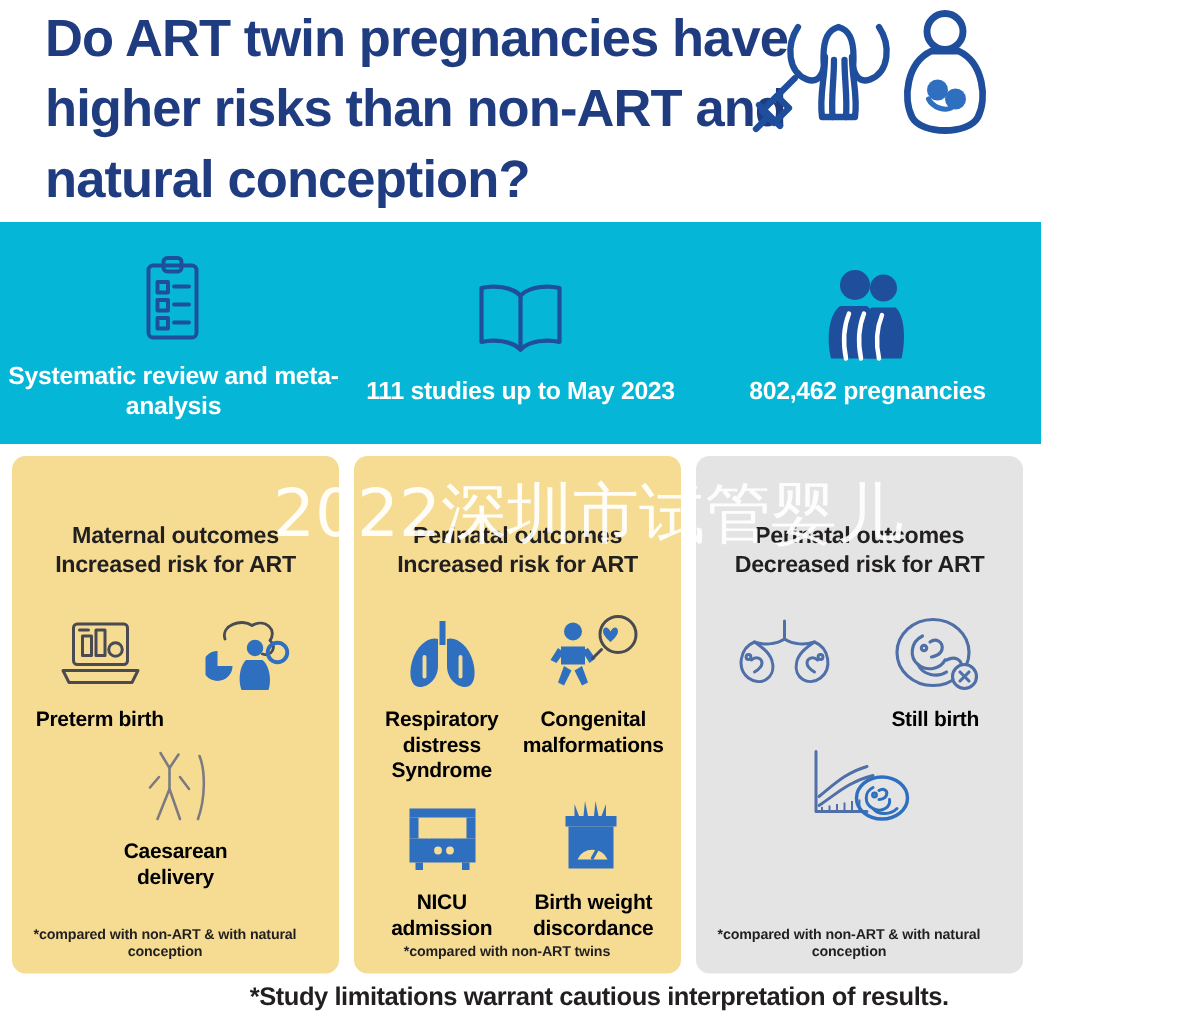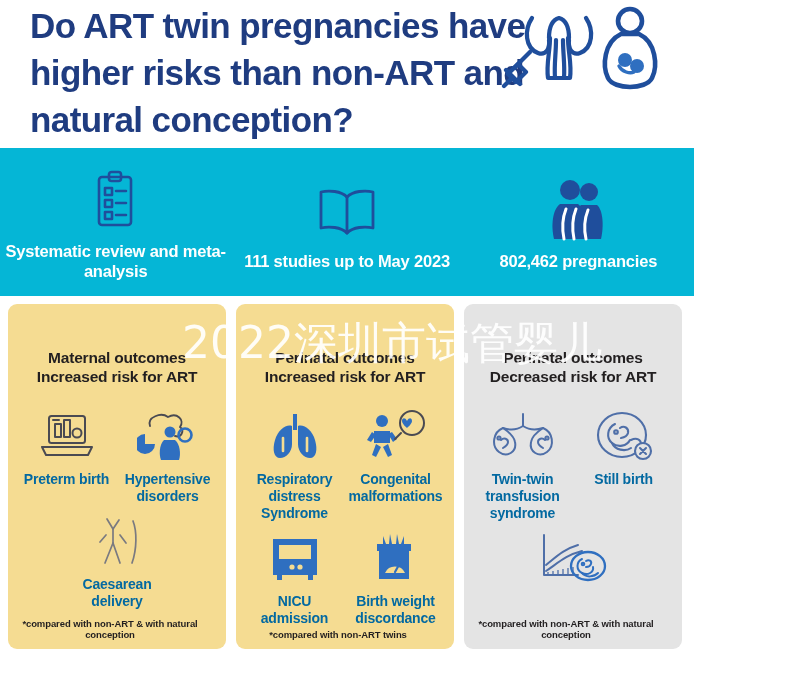--- a/index.html
+++ b/index.html
@@ -88,21 +88,21 @@
   .item {
     width: 50%;
     display: flex; flex-direction: column; align-items: center;
     padding: 0 2px;
     margin-bottom: 8px;
   }
   .item.full { width: 100%; }
   .item-icon { height: 56px; display: flex; align-items: center; justify-content: center; }
   .item-label {
     margin-top: 7px;
-    color: #0369a1;
+    color: #000000;
     font-weight: bold;
     font-size: 14px;
     line-height: 17px;
     text-align: center;
     letter-spacing: -0.2px;
     white-space: pre-line;
   }
   .item-label sup { font-size: 9px; vertical-align: super; }
 
   .card-foot {
@@ -260,22 +260,20 @@
                 <path d="M13 16 C10 7 24 2 31 7 C40 2 48 10 43 17 C48 21 44 28 38 26"></path>
               </g>
               <g fill="#2F6FC0">
                 <path d="M8 24 a10 10 0 1 0 10 10 h-10 Z"></path>
                 <circle cx="33" cy="22" r="5.5"></circle>
                 <path d="M27 30 C22 35 22 45 24 50 h18 c2-6 1-16 -4-20 Z"></path>
               </g>
               <circle cx="48" cy="25" r="6.5" stroke="#2F6FC0" stroke-width="2.6" fill="none"></circle>
             </svg>
           </div>
-          <div class="item-label">Hypertensive
-disorders</div>
         </div>
 
         <div class="item">
           <div class="item-icon">
             <svg width="52" height="52" viewBox="0 0 52 52" fill="none">
               <g stroke="#7A7A80" stroke-width="1.7" fill="none" stroke-linecap="round" stroke-linejoin="round">
                 <path d="M16 4 l6 10 l6-9"></path>
                 <path d="M22 14 v14"></path>
                 <path d="M22 28 l-8 20 M22 28 l7 20"></path>
                 <path d="M15 20 l-6 7 M29 20 l6 8"></path>
@@ -391,23 +389,20 @@
                 <path d="M36 16 C42 20 50 20 56 18"></path>
                 <path d="M16 18 C6 22 4 36 12 42 C20 48 30 42 28 32 C27 26 22 22 16 18 Z"></path>
                 <path d="M56 18 C66 22 68 36 60 42 C52 48 42 42 44 32 C45 26 50 22 56 18 Z"></path>
                 <path d="M14 30 c3-3 7-1 7 2 c0 3-5 6-5 6"></path>
                 <path d="M58 30 c-3-3-7-1-7 2 c0 3 5 6 5 6"></path>
                 <circle cx="12" cy="28" r="1.6"></circle>
                 <circle cx="60" cy="28" r="1.6"></circle>
               </g>
             </svg>
           </div>
-          <div class="item-label">Twin-twin
-transfusion
-syndrome</div>
         </div>
 
         <div class="item">
           <div class="item-icon">
             <svg width="62" height="52" viewBox="0 0 62 52" fill="none">
               <g stroke="#4F6FA8" stroke-width="2.1" fill="none" stroke-linecap="round" stroke-linejoin="round">
                 <ellipse cx="29" cy="25" rx="24" ry="22"></ellipse>
                 <path d="M22 14 C14 18 13 28 19 33 C25 38 34 36 37 30"></path>
                 <path d="M27 18 c4-3 9 0 8 5 c-1 4-7 5-7 5"></path>
                 <circle cx="23" cy="22" r="1.8"></circle>
@@ -446,14 +441,15 @@
       </div>
       <div class="card-foot">*compared with non-ART &amp; with natural conception</div>
     </div>
 
   </div>
 
   <div class="watermark">
     <span class="wm-cjk">2022深圳市试管婴儿</span>
   </div>
 
+  <div class="footer-note">*Study limitations warrant cautious interpretation of results.</div>
 
 </div>
 
 </body></html>

